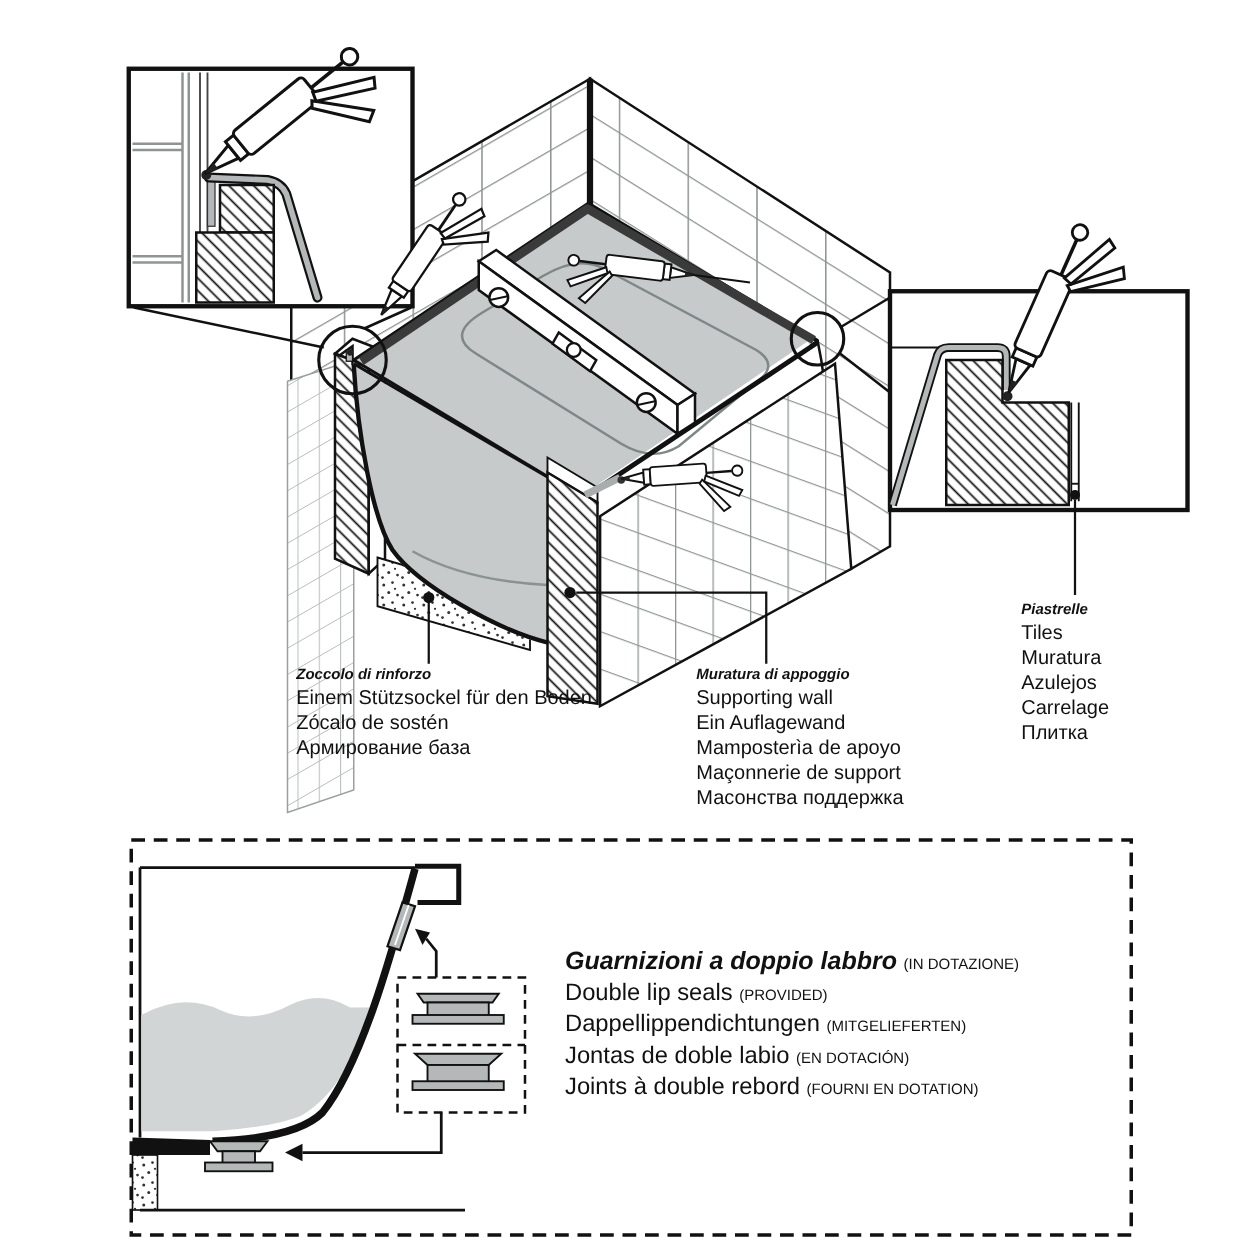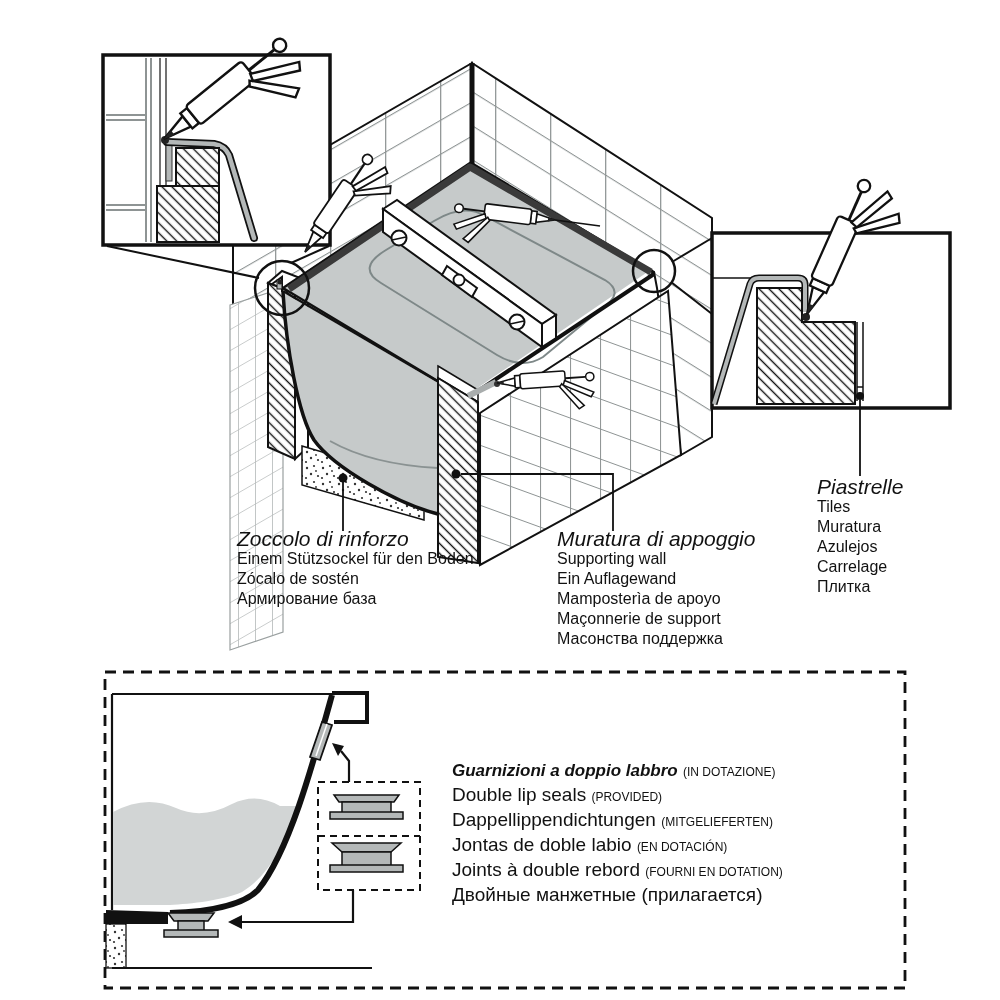--- a/index.html
+++ b/index.html
@@ -4,24 +4,24 @@
 <style>
   :root{
     --ink:#111111; --tub:#c6caca; --water:#d2d5d5; --seal:#b4b8b8;
     --grout:#8e9494; --grout-light:#b8bcbc; --band:#3a3a3a; --paper:#ffffff;
   }
   html,body{margin:0;padding:0;background:#fff;}
   #stage{position:relative;width:1000px;height:1000px;background:var(--paper);
          font-family:"Liberation Sans",sans-serif;color:var(--ink);overflow:hidden;}
   #art{position:absolute;left:0;top:0;}
   .lbl{position:absolute;font-size:16px;line-height:20px;color:var(--ink);white-space:nowrap;}
-  .lbl .t{font-style:italic;font-weight:normal;font-size:21px;}
+  .lbl .t{font-style:italic;font-weight:bold;font-size:12px;}
   .seals{position:absolute;font-size:19px;line-height:25px;white-space:nowrap;}
   .seals .line{height:25px;}
-  .seals .t{font-style:italic;font-weight:bold;font-size:17px;}
+  .seals .t{font-style:italic;font-weight:bold;font-size:20px;}
   .seals .note{font-size:12px;}
 </style>
 </head>
 <body>
 
 <div id="stage">
 
 <svg id="art" width="1000" height="1000" viewBox="0 0 1000 1000">
   <defs>
     <pattern id="hatch" width="7" height="7" patternUnits="userSpaceOnUse" patternTransform="rotate(-45)">
@@ -263,17 +263,15 @@
     <span class="note">(IN DOTAZIONE)</span>
   </div>
   <div class="line"><span>Double lip seals</span>
     <span class="note">(PROVIDED)</span></div>
   <div class="line"><span>Dappellippendichtungen</span>
     <span class="note">(MITGELIEFERTEN)</span></div>
   <div class="line"><span>Jontas de doble labio</span>
     <span class="note">(EN DOTACIÓN)</span></div>
   <div class="line"><span>Joints à double rebord</span>
     <span class="note">(FOURNI EN DOTATION)</span></div>
-  <div class="line"><span>Двойные манжетные (прилагается)</span>
-    <span class="note"></span></div>
 </div>
 
 </div>
 
 </body></html>

